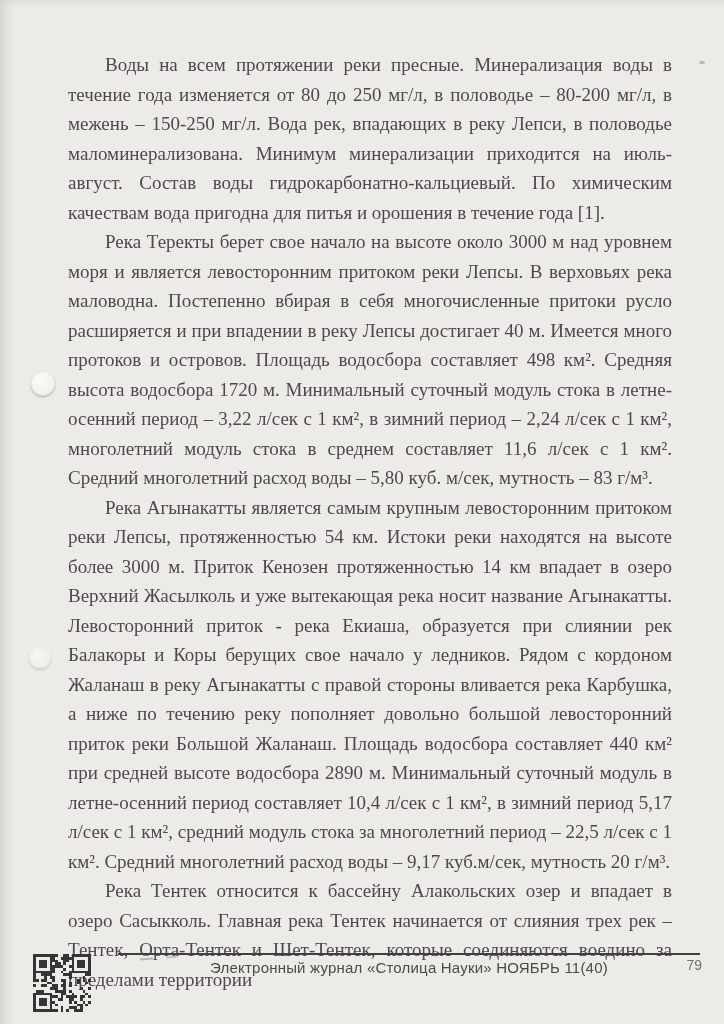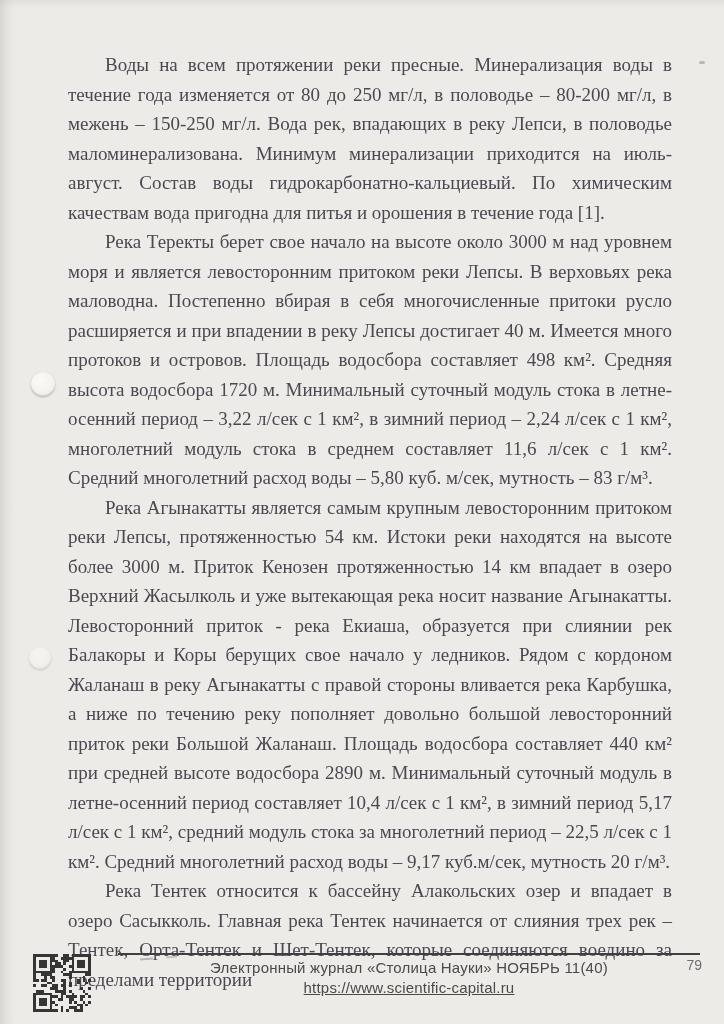--- a/index.html
+++ b/index.html
@@ -312,18 +312,17 @@
         <rect x="10" y="20" width="1" height="1"></rect>
         <rect x="12" y="20" width="1" height="1"></rect>
         <rect x="15" y="20" width="1" height="1"></rect>
         <rect x="16" y="20" width="1" height="1"></rect>
         <rect x="17" y="20" width="1" height="1"></rect>
       </svg>
   </div>
 
   <div class="footer-text">
     <span>Электронный журнал «Столица Науки» НОЯБРЬ 11(40)</span><br>
-    <span class="footer-url">https://www.scientific-capital.ru</span>
   </div>
 
   <div class="page-number">79</div>
 
 </div>
 
 </body></html>

